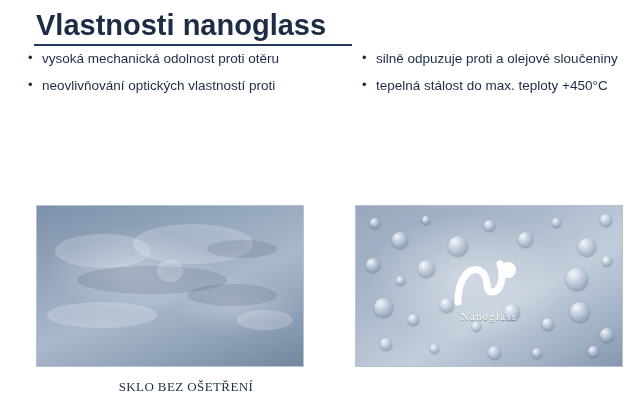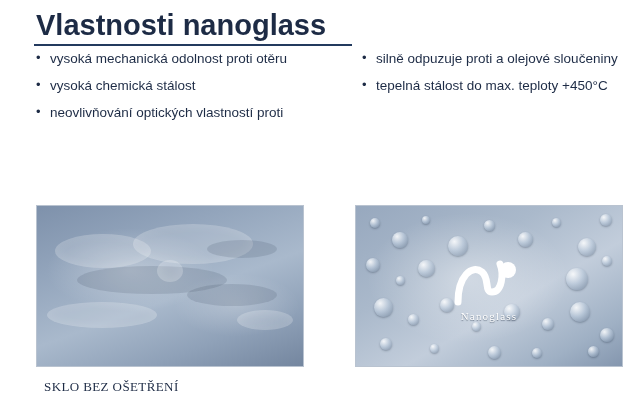--- a/index.html
+++ b/index.html
@@ -46,21 +46,21 @@
     left: 0;
     top: 50px;
     width: 637px;
     height: 140px;
   }
   .col {
     position: absolute;
     top: 0;
     width: 290px;
   }
-  .col-left { left: 22px; }
+  .col-left { left: 14px; }
   .col-right { left: 348px; }
   ul.bullets {
     list-style: none;
     margin: 0;
     padding: 0;
   }
   ul.bullets li {
     position: relative;
     padding-left: 16px;
     margin-bottom: 10px;
@@ -144,36 +144,35 @@
     white-space: nowrap;
   }
   .caption {
     margin-top: 12px;
     font-size: 13px;
     color: #1d2b45;
     letter-spacing: 0.4px;
     font-family: "Liberation Serif", serif;
     text-align: center;
   }
-  .caption-left { text-align: left; padding-left: 8px; }
+  .caption-left { text-align: center; padding-left: 8px; }
 </style>
 </head>
 <body>
 
 <div class="slide">
 
   <div class="title">Vlastnosti nanoglass</div>
   <div class="title-rule"></div>
 
   <div class="columns">
 
     <div class="col col-left">
       <ul class="bullets">
         <li>vysoká mechanická odolnost proti otěru</li>
-        <li>vysoká chemická stálost</li>
         <li>neovlivňování optických vlastností proti</li>
       </ul>
     </div>
 
     <div class="col col-right">
       <ul class="bullets">
         <li>silně odpuzuje proti a olejové sloučeniny</li>
         <li>tepelná stálost do max. teploty +450°C</li>
       </ul>
     </div>

